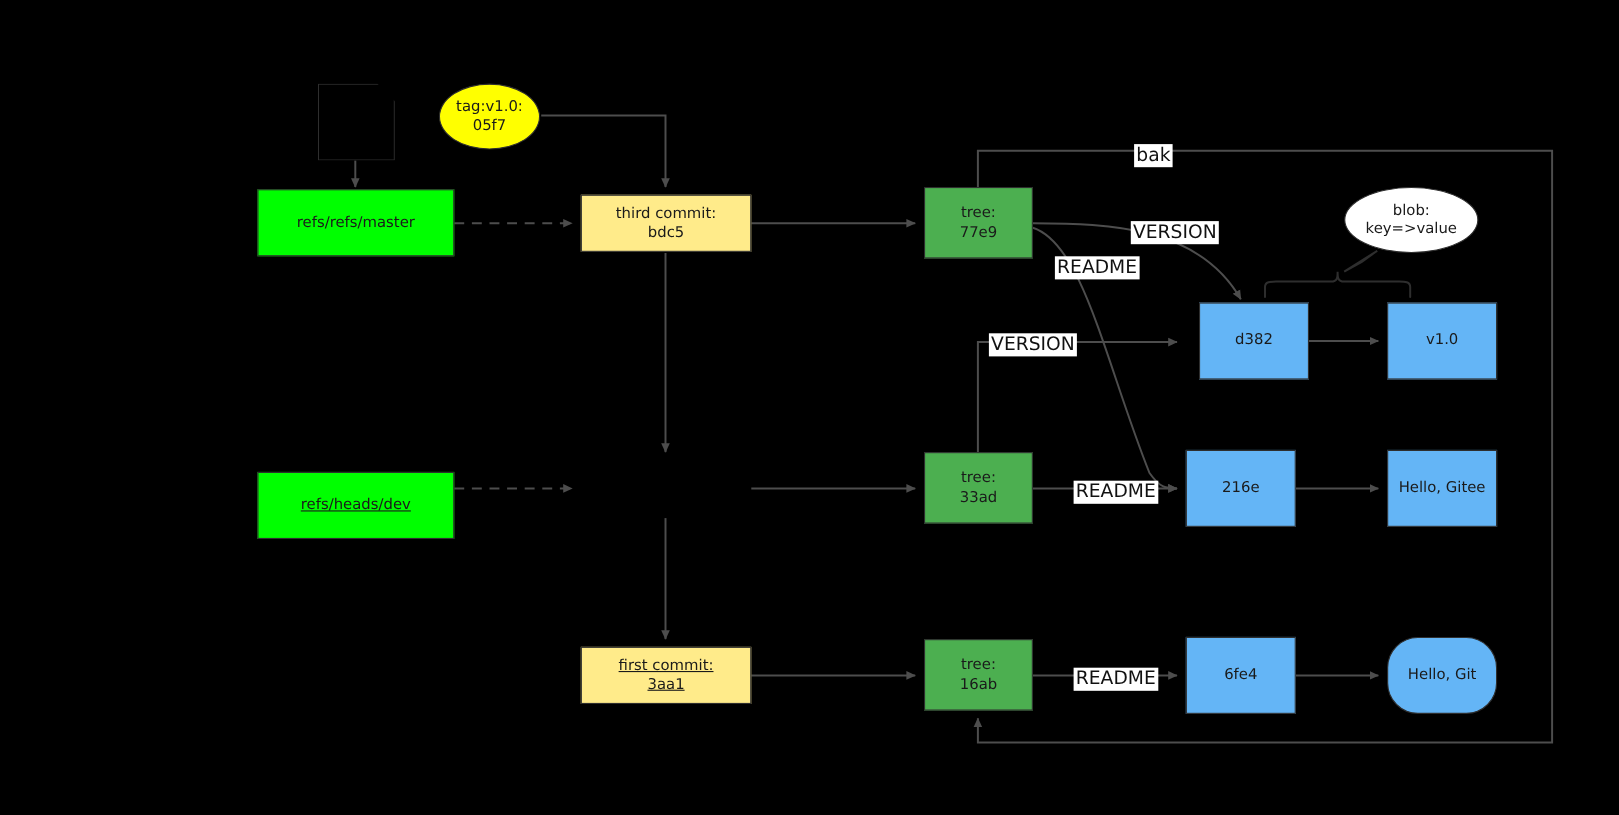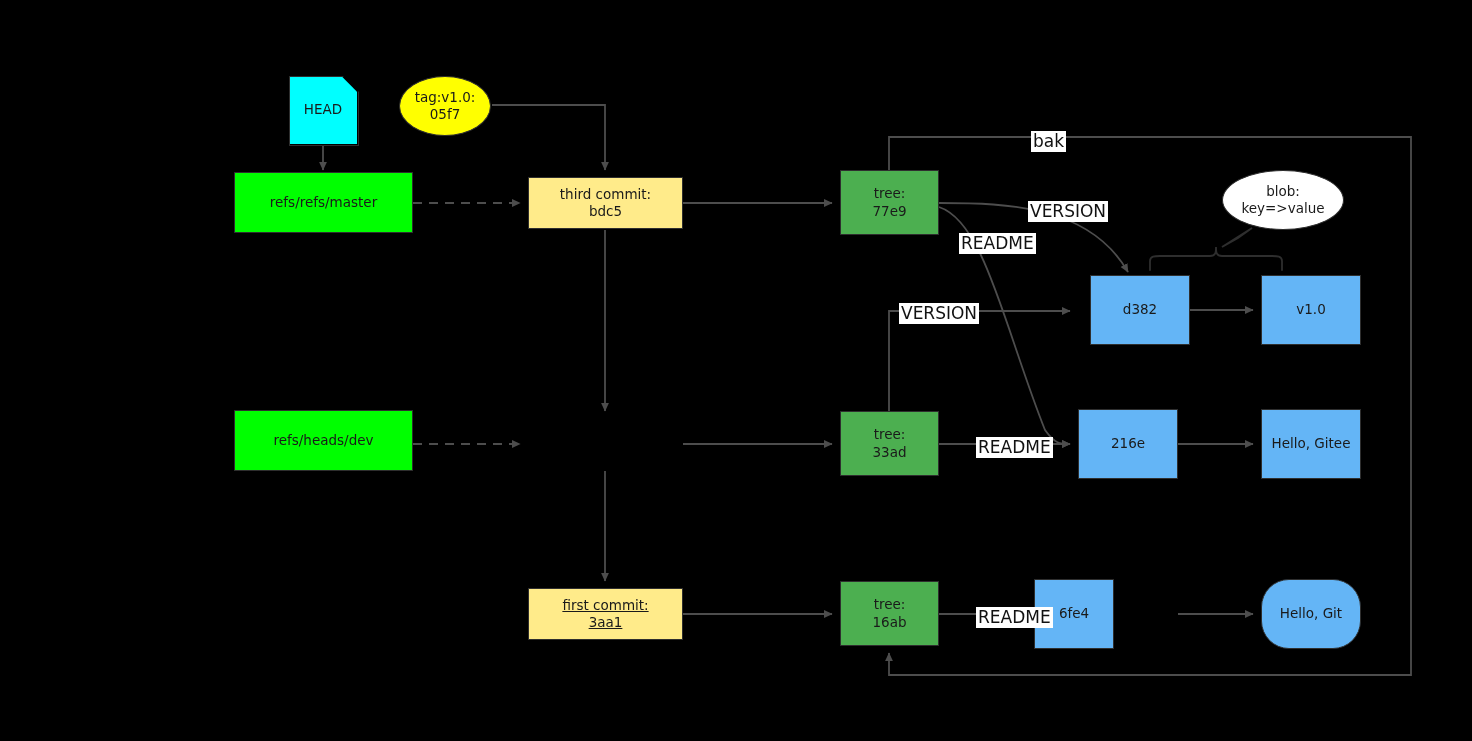--- a/index.html
+++ b/index.html
@@ -60,35 +60,32 @@
     </g>
     <g fill="none" stroke="#2e2e2e" stroke-width="1.8">
       <path stroke-linecap="round" d="M1150,270 L1150,261 C1150,256 1155,256 1160,256
                L1210,256 C1216,256 1216,252 1216,247
                C1216,252 1216,256 1222,256
                L1272,256 C1277,256 1282,256 1282,261 L1282,270"></path>
       <path fill="#ffffff" d="M1222,247 L1252,228 L1238,238 Z"></path>
     </g>
   </svg>
 
-  <div class="node note" style="left:289px;top:76px;width:68px;height:68px;">
-    <span>HEAD</span>
-  </div>
   <div class="note-outline" style="left:289px;top:76px;width:68px;height:68px;"></div>
 
   <div class="node tag" style="left:399px;top:76px;width:92px;height:60px;">
     <span>tag:v1.0:
 05f7</span>
   </div>
 
   <div class="node ref" style="left:234px;top:172px;width:179px;height:61px;">
     <span>refs/refs/master</span>
   </div>
 
-  <div class="node ref" style="left:234px;top:410px;width:179px;height:61px;">
+  <div class="node ref" style="left:234px;top:429px;width:179px;height:61px;text-decoration:underline;">
     <span>refs/heads/dev</span>
   </div>
 
   <div class="node commit" style="left:528px;top:177px;width:155px;height:52px;">
     <span>third commit:
 bdc5</span>
   </div>
 
 
   <div class="node commit" style="left:528px;top:588px;width:155px;height:52px;text-decoration:underline;">
@@ -120,21 +117,21 @@
   </div>
 
   <div class="node blob" style="left:1078px;top:409px;width:100px;height:70px;">
     <span>216e</span>
   </div>
 
   <div class="node blob" style="left:1261px;top:409px;width:100px;height:70px;">
     <span>Hello, Gitee</span>
   </div>
 
-  <div class="node blob" style="left:1034px;top:579px;width:80px;height:70px;justify-content:center;">
+  <div class="node blob" style="left:1078px;top:579px;width:100px;height:70px;justify-content:center;">
     <span>6fe4</span>
   </div>
 
   <div class="node blob" style="left:1261px;top:579px;width:100px;height:70px;border-radius:28px;">
     <span>Hello, Git</span>
   </div>
 
   <div class="node callout" style="left:1222px;top:170px;width:122px;height:60px;">
     <span>blob:
 key=&gt;value</span>

